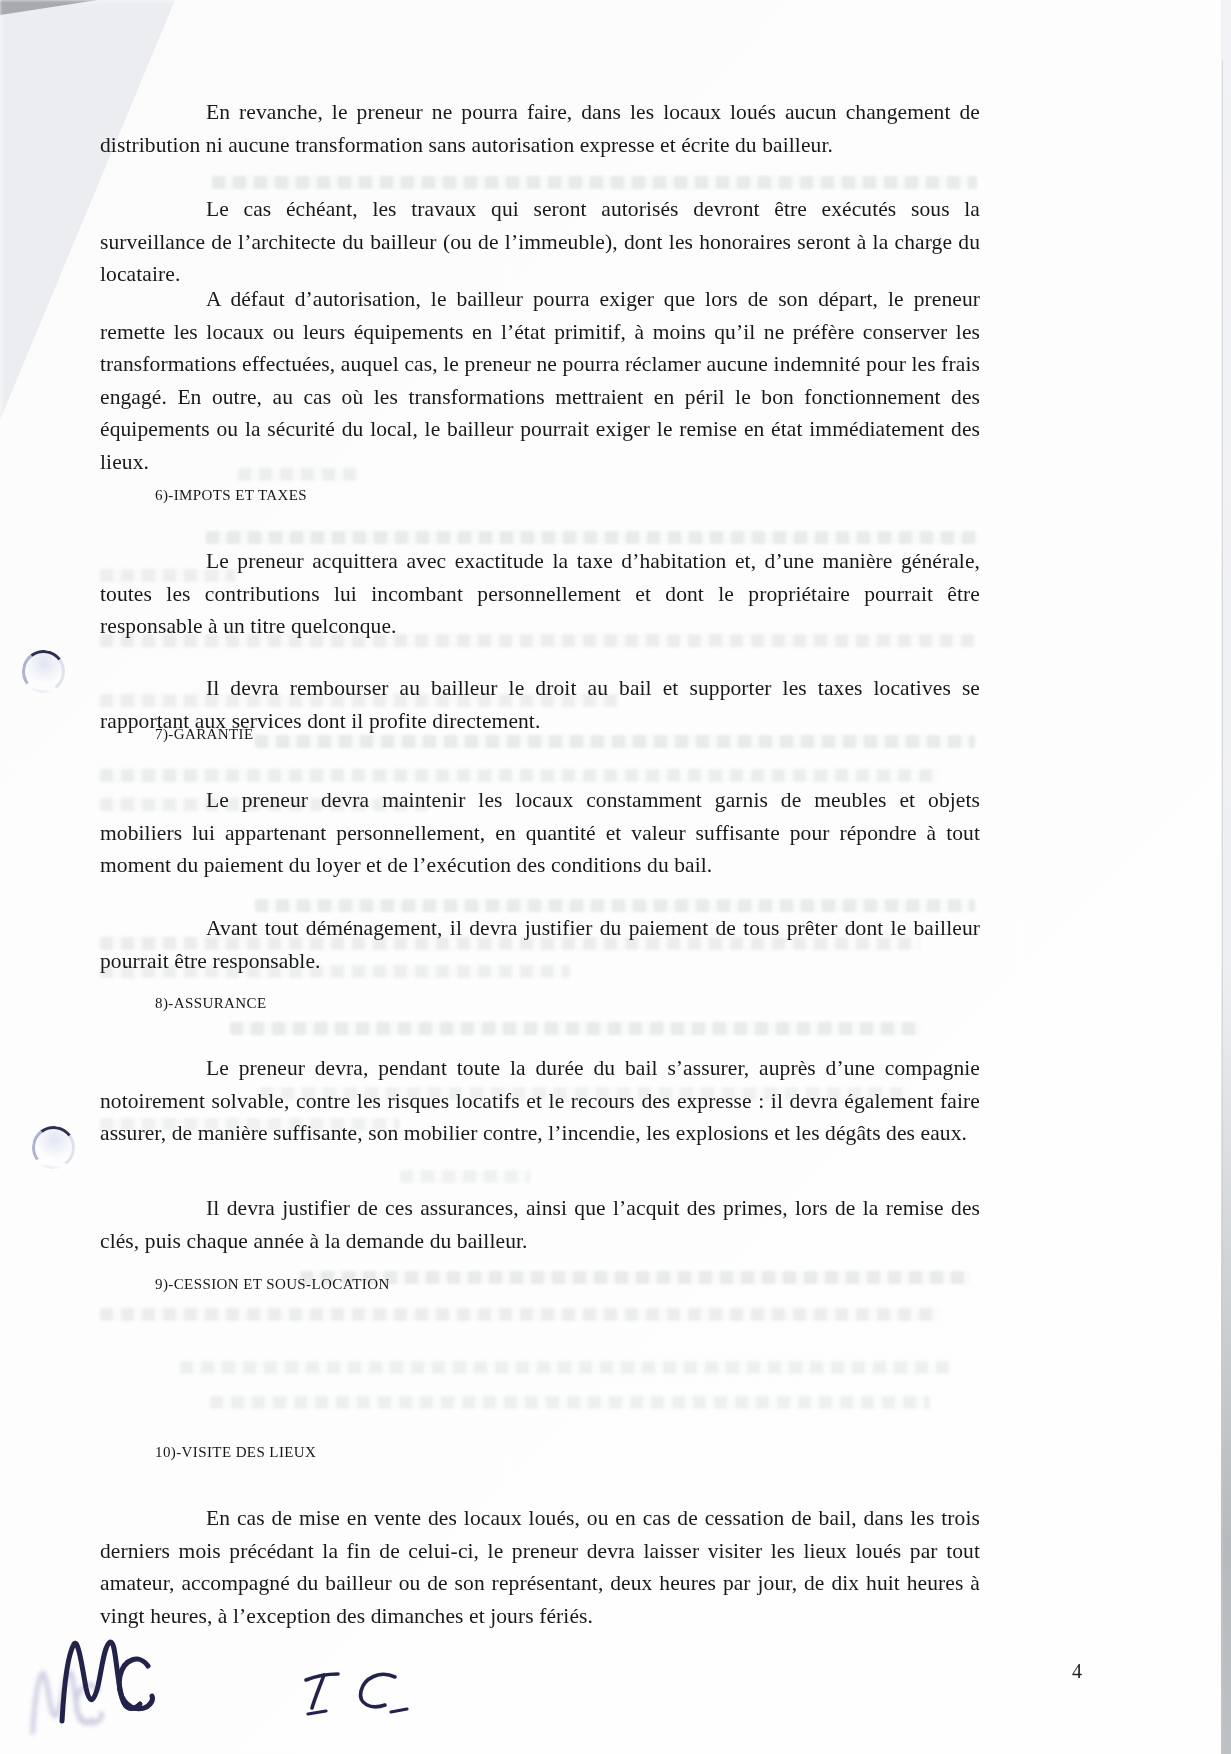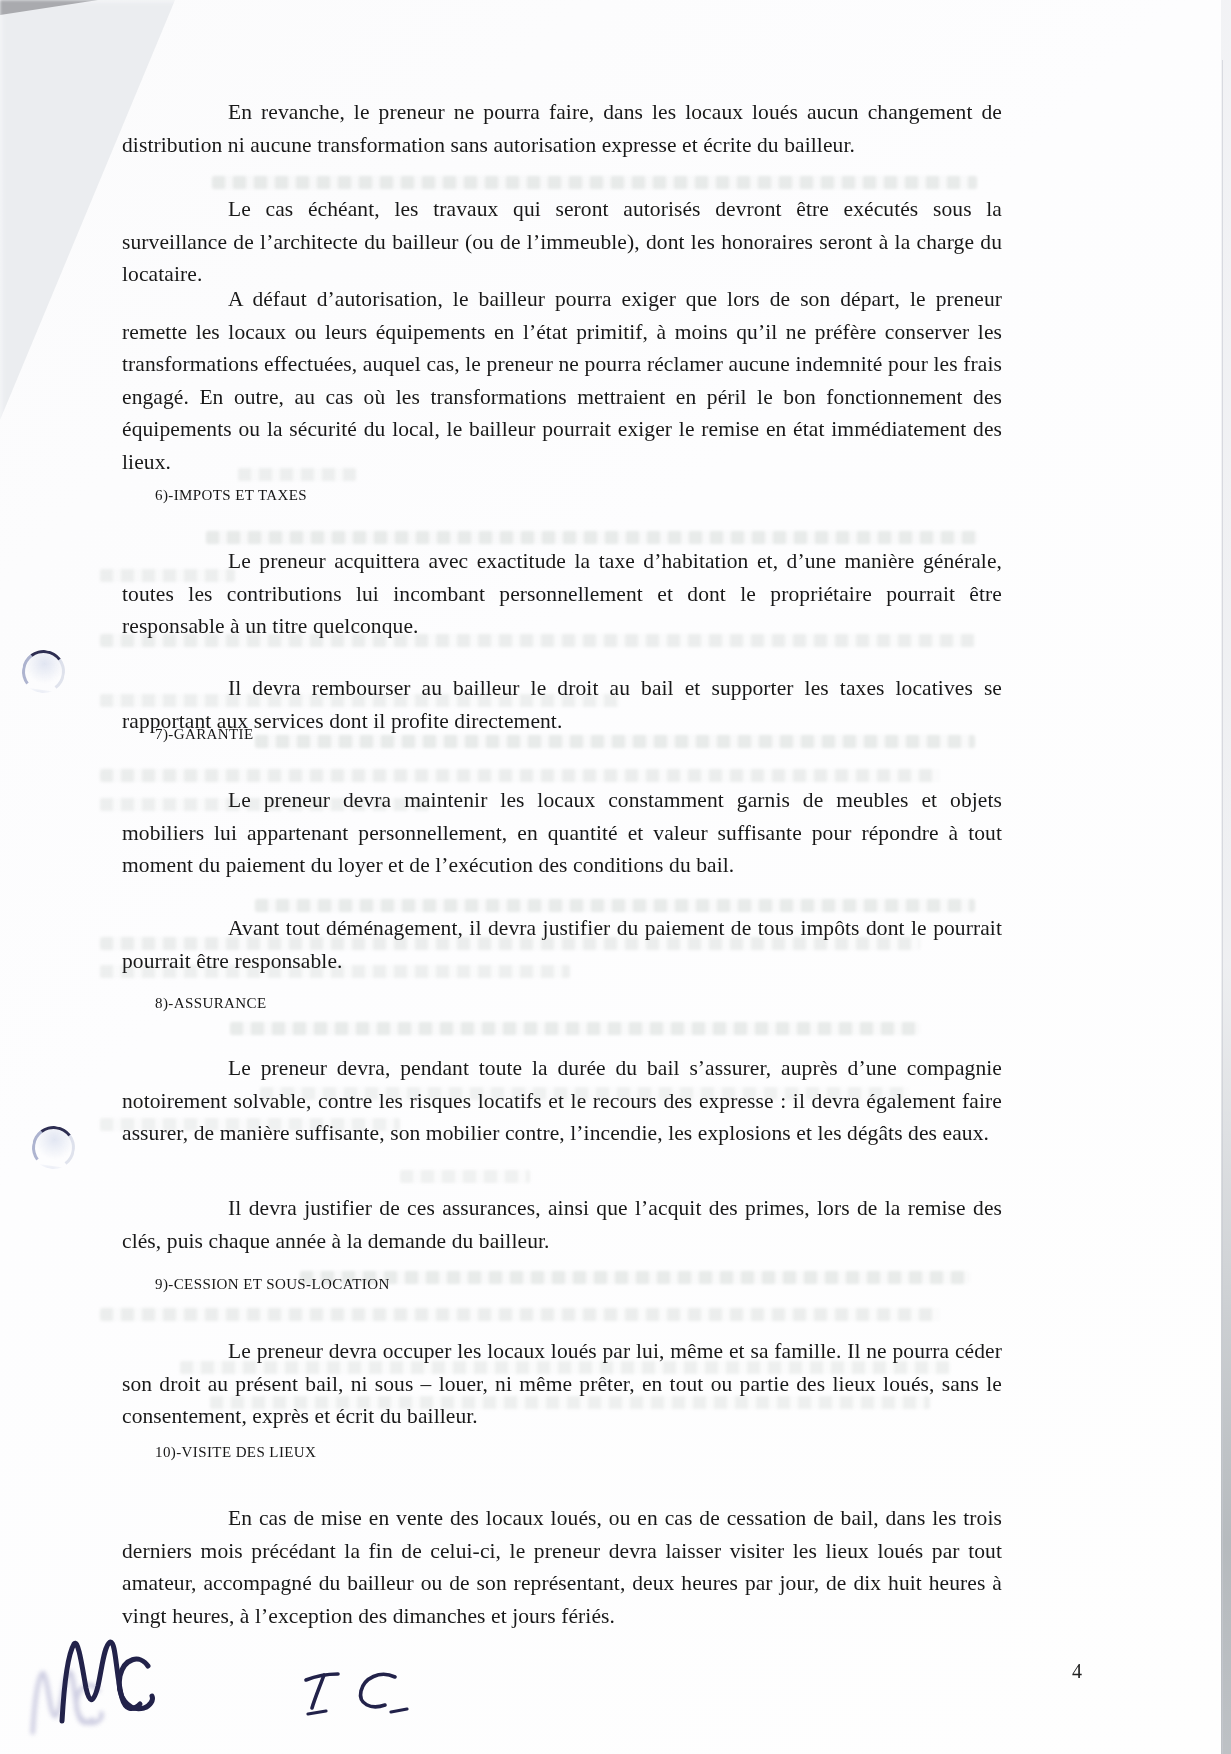--- a/index.html
+++ b/index.html
@@ -30,21 +30,21 @@
     position:absolute;right:8px;top:60px;width:1px;height:1694px;
     background:rgba(200,202,210,.6);
   }
   
   .block{
     position:absolute;left:100px;width:880px;
     font-size:21.5px;line-height:32.5px;color:#191919;
     text-align:justify;
     letter-spacing:0.1px;
   }
-  .para{text-indent:106px;margin-left:22px;}
+  .para{text-indent:106px;}
   .heading{
     position:absolute;left:155px;width:700px;
     font-size:15px;color:#161616;letter-spacing:0.4px;
     white-space:nowrap;
   }
   .page-number{
     position:absolute;left:1072px;top:1660px;
     font-size:20px;color:#222;
   }
   
@@ -108,28 +108,27 @@
   <div class="block para" style="top:96px;">En revanche, le preneur ne pourra faire, dans les locaux loués aucun changement de distribution ni aucune transformation sans autorisation expresse et écrite du bailleur.</div>
   <div class="block para" style="top:193px;">Le cas échéant, les travaux qui seront autorisés devront être exécutés sous la surveillance de l’architecte du bailleur (ou de l’immeuble), dont les honoraires seront à la charge du locataire.</div>
   <div class="block para" style="top:283px;">A défaut d’autorisation, le bailleur pourra exiger que lors de son départ, le preneur remette les locaux ou leurs équipements en l’état primitif, à moins qu’il ne préfère conserver les transformations effectuées, auquel cas, le preneur ne pourra réclamer aucune indemnité pour les frais engagé. En outre, au cas où les transformations mettraient en péril le bon fonctionnement des équipements ou la sécurité du local, le bailleur pourrait exiger le remise en état immédiatement des lieux.</div>
 
   <div class="heading" style="top:487px;">6)-IMPOTS ET TAXES</div>
   <div class="block para" style="top:545px;">Le preneur acquittera avec exactitude la taxe d’habitation et, d’une manière générale, toutes les contributions lui incombant personnellement et dont le propriétaire pourrait être responsable à un titre quelconque.</div>
   <div class="block para" style="top:672px;">Il devra rembourser au bailleur le droit au bail et supporter les taxes locatives se rapportant aux services dont il profite directement.</div>
 
   <div class="heading" style="top:726px;">7)-GARANTIE</div>
   <div class="block para" style="top:784px;">Le preneur devra maintenir les locaux constamment garnis de meubles et objets mobiliers lui appartenant personnellement, en quantité et valeur suffisante pour répondre à tout moment du paiement du loyer et de l’exécution des conditions du bail.</div>
-  <div class="block para" style="top:912px;">Avant tout déménagement, il devra justifier du paiement de tous impôts dont le pourrait pourrait être responsable.</div>
+  <div class="block para" style="top:912px;">Avant tout déménagement, il devra justifier du paiement de tous prêter dont le bailleur pourrait être responsable.</div>
 
   <div class="heading" style="top:995px;">8)-ASSURANCE</div>
   <div class="block para" style="top:1052px;">Le preneur devra, pendant toute la durée du bail s’assurer, auprès d’une compagnie notoirement solvable, contre les risques locatifs et le recours des expresse : il devra également faire assurer, de manière suffisante, son mobilier contre, l’incendie, les explosions et les dégâts des eaux.</div>
   <div class="block para" style="top:1192px;">Il devra justifier de ces assurances, ainsi que l’acquit des primes, lors de la remise des clés, puis chaque année à la demande du bailleur.</div>
 
   <div class="heading" style="top:1276px;">9)-CESSION ET SOUS-LOCATION</div>
-  <div class="block para" style="top:1335px;">Le preneur devra occuper les locaux loués par lui, même et sa famille. Il ne pourra céder son droit au présent bail, ni sous – louer, ni même prêter, en tout ou partie des lieux loués, sans le consentement, exprès et écrit du bailleur.</div>
 
   <div class="heading" style="top:1444px;">10)-VISITE DES LIEUX</div>
   <div class="block para" style="top:1502px;">En cas de mise en vente des locaux loués, ou en cas de cessation de bail, dans les trois derniers mois précédant la fin de celui-ci, le preneur devra laisser visiter les lieux loués par tout amateur, accompagné du bailleur ou de son représentant, deux heures par jour, de dix huit heures à vingt heures, à l’exception des dimanches et jours fériés.</div>
 
   <svg class="ink ghost-ink" style="left:24px;top:1660px;" width="86" height="80" viewBox="0 0 110 105" aria-label="MC">
     <path d="M 10 95 C 12 60, 16 28, 22 18 C 26 12, 30 40, 34 62 C 37 76, 41 80, 46 60 C 50 42, 52 20, 58 16 C 64 14, 64 50, 70 72 C 73 83, 80 86, 88 78" stroke-width="6"></path>
     <path d="M 96 40 C 88 28, 72 32, 68 50 C 64 70, 76 86, 92 82 C 98 80, 102 74, 100 70" stroke-width="6"></path>
   </svg>
 
   <svg class="ink" style="left:52px;top:1626px;" width="110" height="105" viewBox="0 0 110 105" aria-label="MC">

